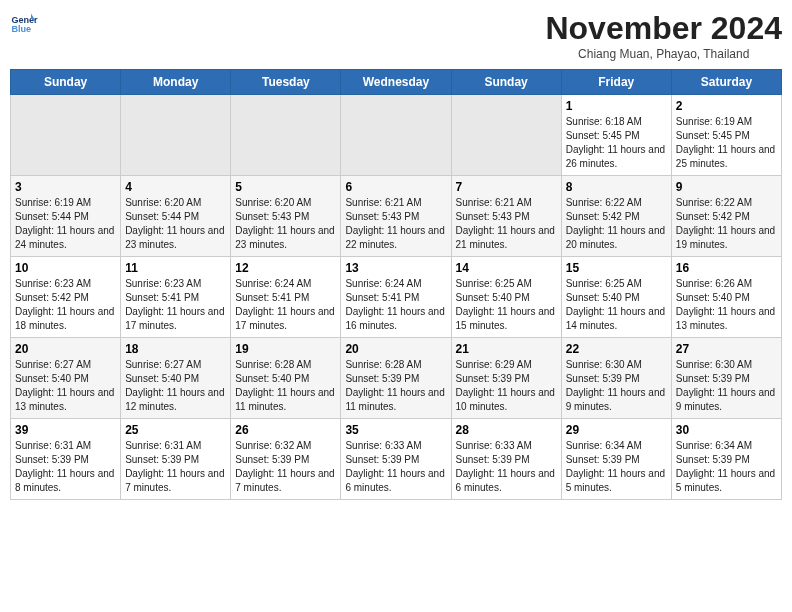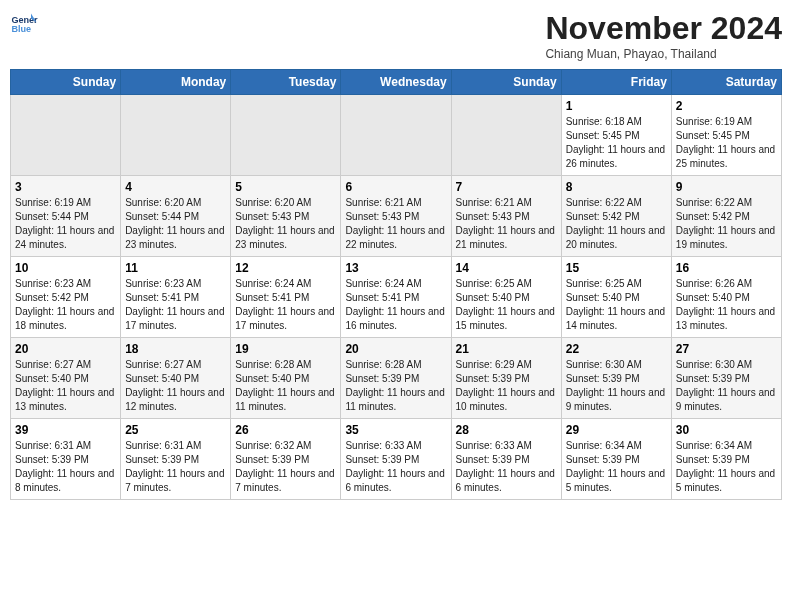--- a/index.html
+++ b/index.html
@@ -19,41 +19,41 @@
     .logo {
       display: flex;
       align-items: center;
       gap: 2px;
     }
     .logo-icon {
       width: 28px;
       height: 28px;
     }
     .title-area {
-      text-align: left;
+      text-align: center;
     }
     .month-title {
       font-size: 32px;
       font-weight: bold;
       color: #222;
     }
     .location-title {
       font-size: 12px;
       color: #444;
     }
     table {
       width: 100%;
       border-collapse: collapse;
       font-size: 11px;
     }
     thead tr th {
       background: #2e6db4;
       color: #fff;
       padding: 5px 4px;
-      text-align: right;
+      text-align: center;
       font-size: 12px;
       font-weight: bold;
       border: 1px solid #2563a0;
     }
     tbody tr td {
       border: 1px solid #ccc;
       vertical-align: top;
       padding: 4px;
       width: 110px;
       min-height: 80px;

